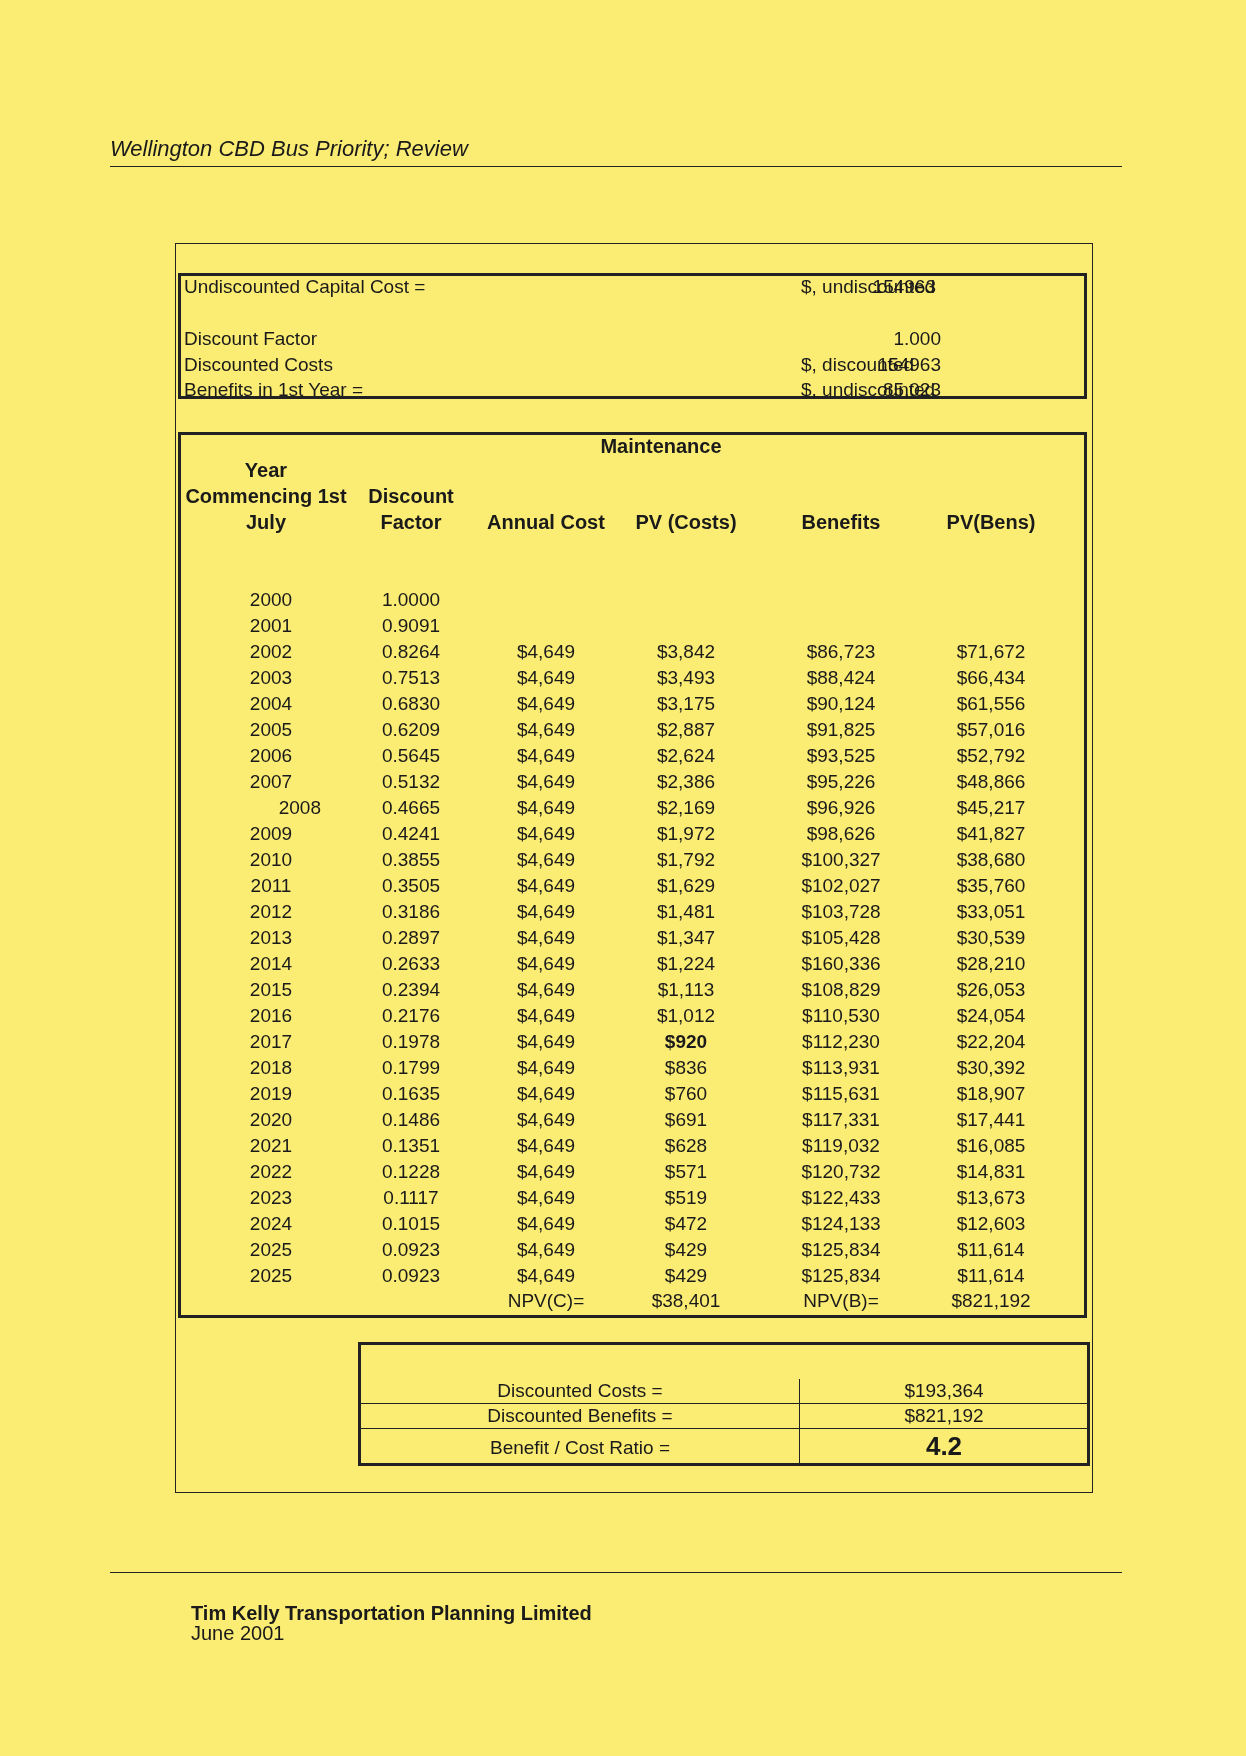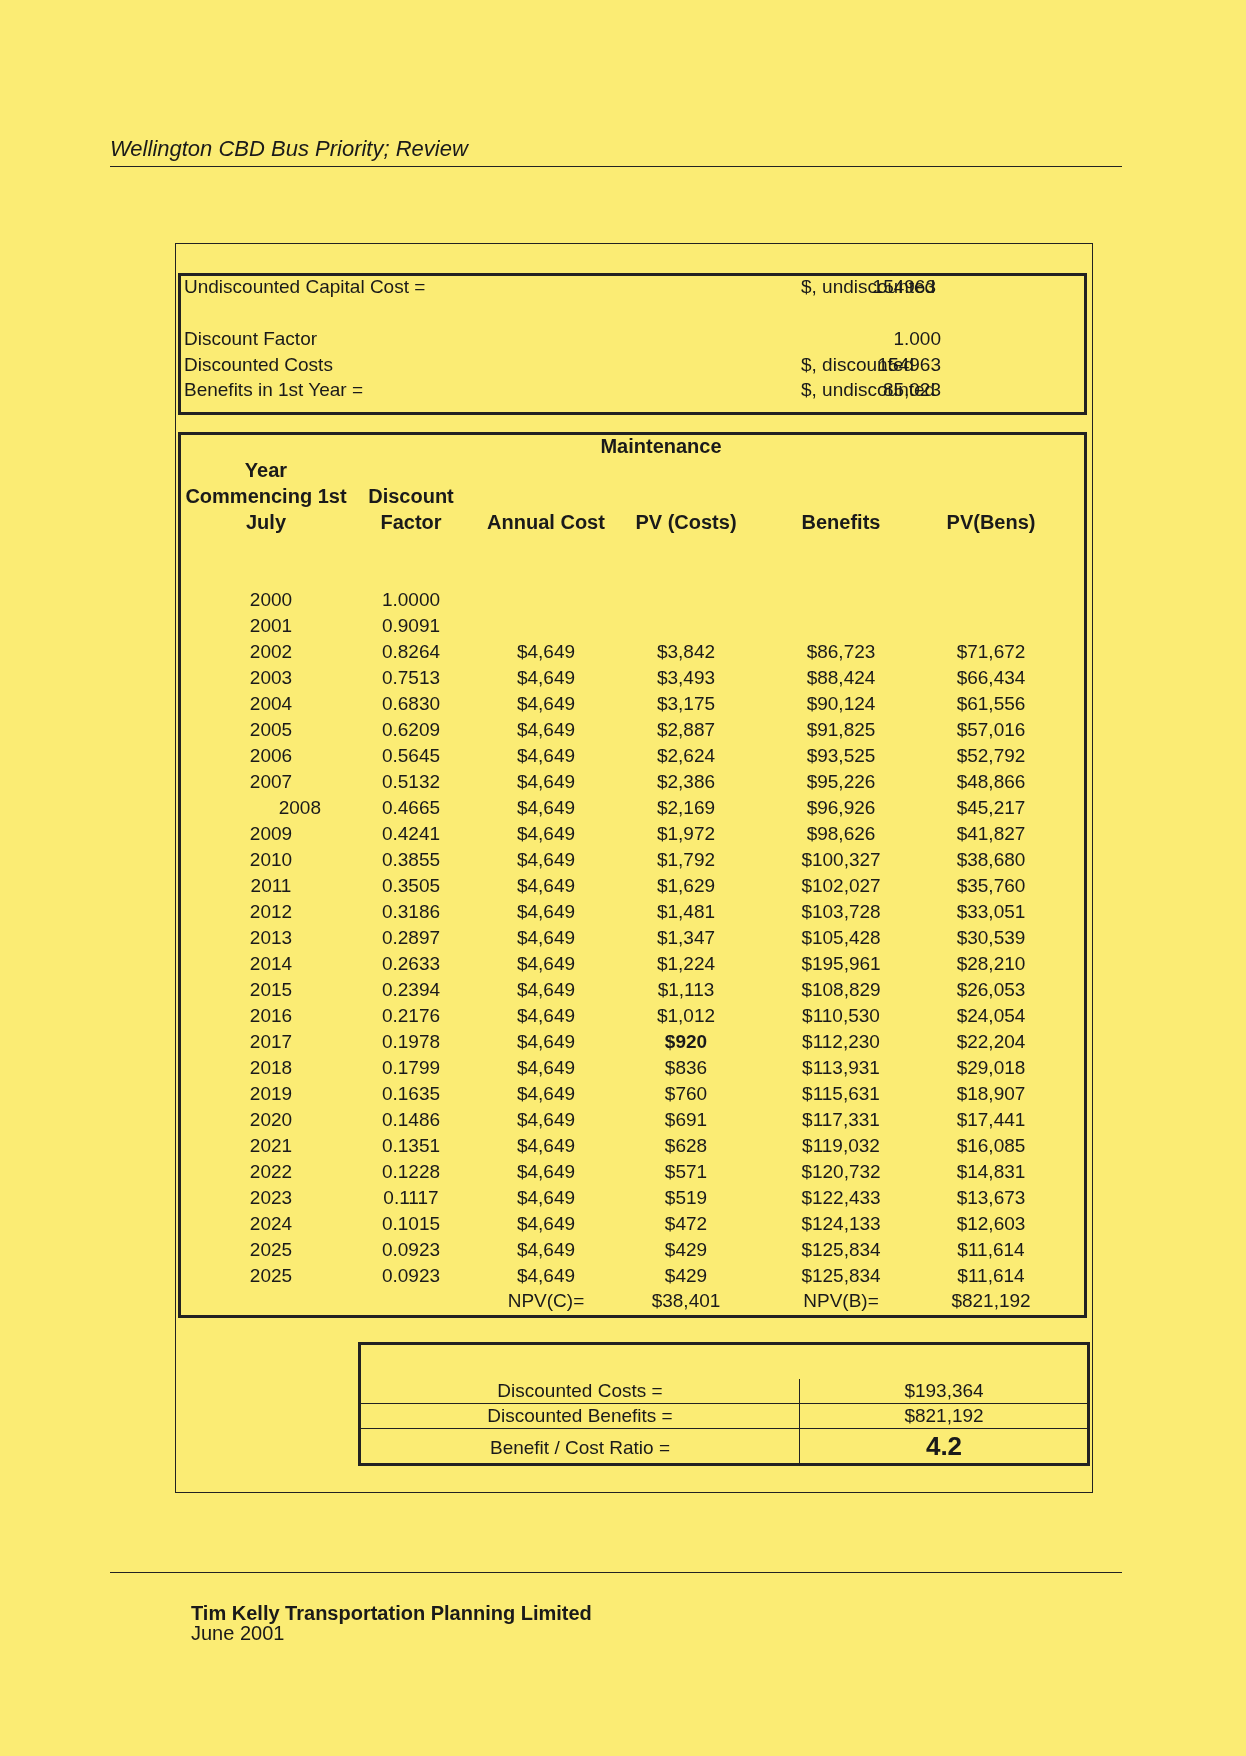--- a/index.html
+++ b/index.html
@@ -16,21 +16,21 @@
       border-bottom: 1.5px solid #222;
       padding-bottom: 4px;
     }
     .page-header span { font-style: italic; font-size: 22px; }
 
     .outer {
       position: absolute; left: 175px; top: 243px; width: 916px; height: 1248px;
       border: 1.5px solid #222;
     }
     .inputs {
-      position: absolute; left: 178px; top: 273px; width: 909px; height: 142px;
+      position: absolute; left: 178px; top: 273px; width: 909px; height: 126px;
       border: 3px solid #222; box-sizing: border-box;
     }
     .inputs .row { position: absolute; left: 0; height: 26px; width: 100%; font-size: 19px; }
     .inputs .lbl { position: absolute; left: 3px; top: 0; }
     .inputs .val { position: absolute; left: 560px; width: 200px; text-align: right; top: 0; right: auto; }
     .inputs .unit { position: absolute; left: 620px; top: 0; }
 
     .main-table {
       position: absolute; left: 178px; top: 432px; width: 909px; height: 886px;
       border: 3px solid #222; box-sizing: border-box;
@@ -191,21 +191,21 @@
       <div class="cell c-year" style="top: 492px;">2013</div>
       <div class="cell c-df" style="top: 492px;">0.2897</div>
       <div class="cell c-ac" style="top: 492px;">$4,649</div>
       <div class="cell c-pvc" style="top: 492px;">$1,347</div>
       <div class="cell c-ben" style="top: 492px;">$105,428</div>
       <div class="cell c-pvb" style="top: 492px;">$30,539</div>
       <div class="cell c-year" style="top: 518px;">2014</div>
       <div class="cell c-df" style="top: 518px;">0.2633</div>
       <div class="cell c-ac" style="top: 518px;">$4,649</div>
       <div class="cell c-pvc" style="top: 518px;">$1,224</div>
-      <div class="cell c-ben" style="top: 518px;">$195,961</div>
+      <div class="cell c-ben" style="top: 518px;">$160,336</div>
       <div class="cell c-pvb" style="top: 518px;">$28,210</div>
       <div class="cell c-year" style="top: 544px;">2015</div>
       <div class="cell c-df" style="top: 544px;">0.2394</div>
       <div class="cell c-ac" style="top: 544px;">$4,649</div>
       <div class="cell c-pvc" style="top: 544px;">$1,113</div>
       <div class="cell c-ben" style="top: 544px;">$108,829</div>
       <div class="cell c-pvb" style="top: 544px;">$26,053</div>
       <div class="cell c-year" style="top: 570px;">2016</div>
       <div class="cell c-df" style="top: 570px;">0.2176</div>
       <div class="cell c-ac" style="top: 570px;">$4,649</div>
@@ -216,21 +216,21 @@
       <div class="cell c-df" style="top: 596px;">0.1978</div>
       <div class="cell c-ac" style="top: 596px;">$4,649</div>
       <div class="cell c-pvc" style="top: 596px; font-weight: bold;">$920</div>
       <div class="cell c-ben" style="top: 596px;">$112,230</div>
       <div class="cell c-pvb" style="top: 596px;">$22,204</div>
       <div class="cell c-year" style="top: 622px;">2018</div>
       <div class="cell c-df" style="top: 622px;">0.1799</div>
       <div class="cell c-ac" style="top: 622px;">$4,649</div>
       <div class="cell c-pvc" style="top: 622px;">$836</div>
       <div class="cell c-ben" style="top: 622px;">$113,931</div>
-      <div class="cell c-pvb" style="top: 622px;">$29,018</div>
+      <div class="cell c-pvb" style="top: 622px;">$30,392</div>
       <div class="cell c-year" style="top: 648px;">2019</div>
       <div class="cell c-df" style="top: 648px;">0.1635</div>
       <div class="cell c-ac" style="top: 648px;">$4,649</div>
       <div class="cell c-pvc" style="top: 648px;">$760</div>
       <div class="cell c-ben" style="top: 648px;">$115,631</div>
       <div class="cell c-pvb" style="top: 648px;">$18,907</div>
       <div class="cell c-year" style="top: 674px;">2020</div>
       <div class="cell c-df" style="top: 674px;">0.1486</div>
       <div class="cell c-ac" style="top: 674px;">$4,649</div>
       <div class="cell c-pvc" style="top: 674px;">$691</div>

